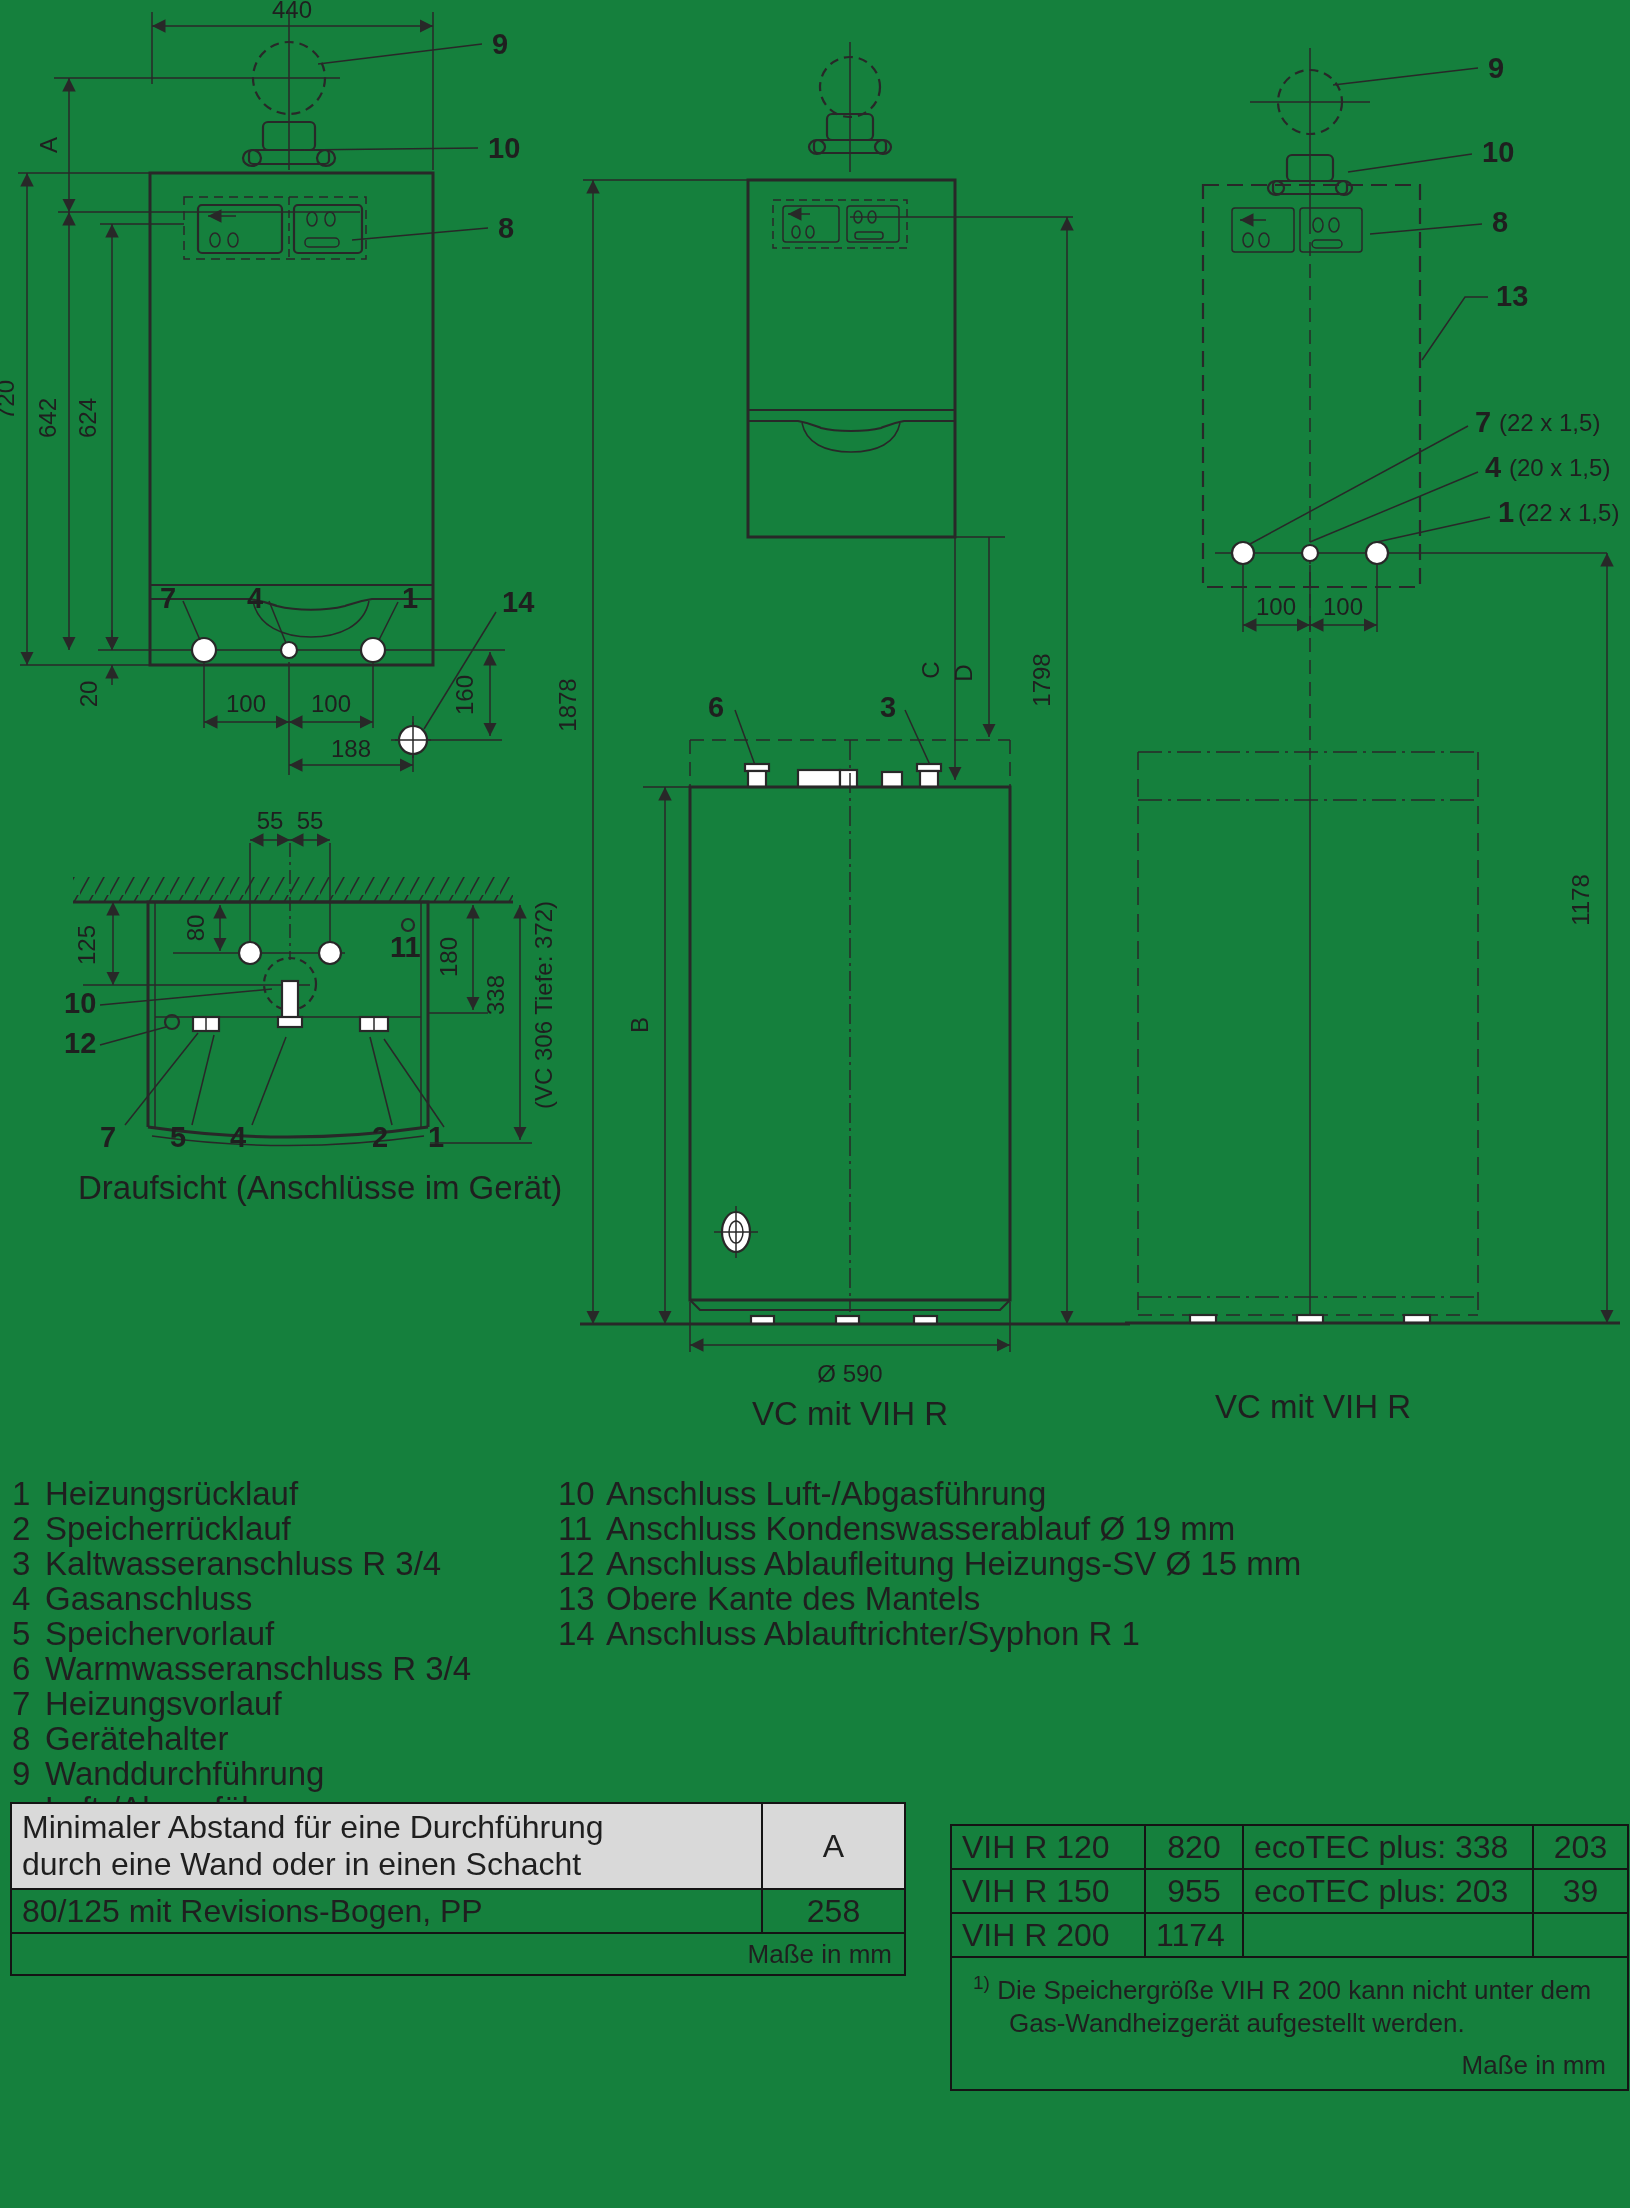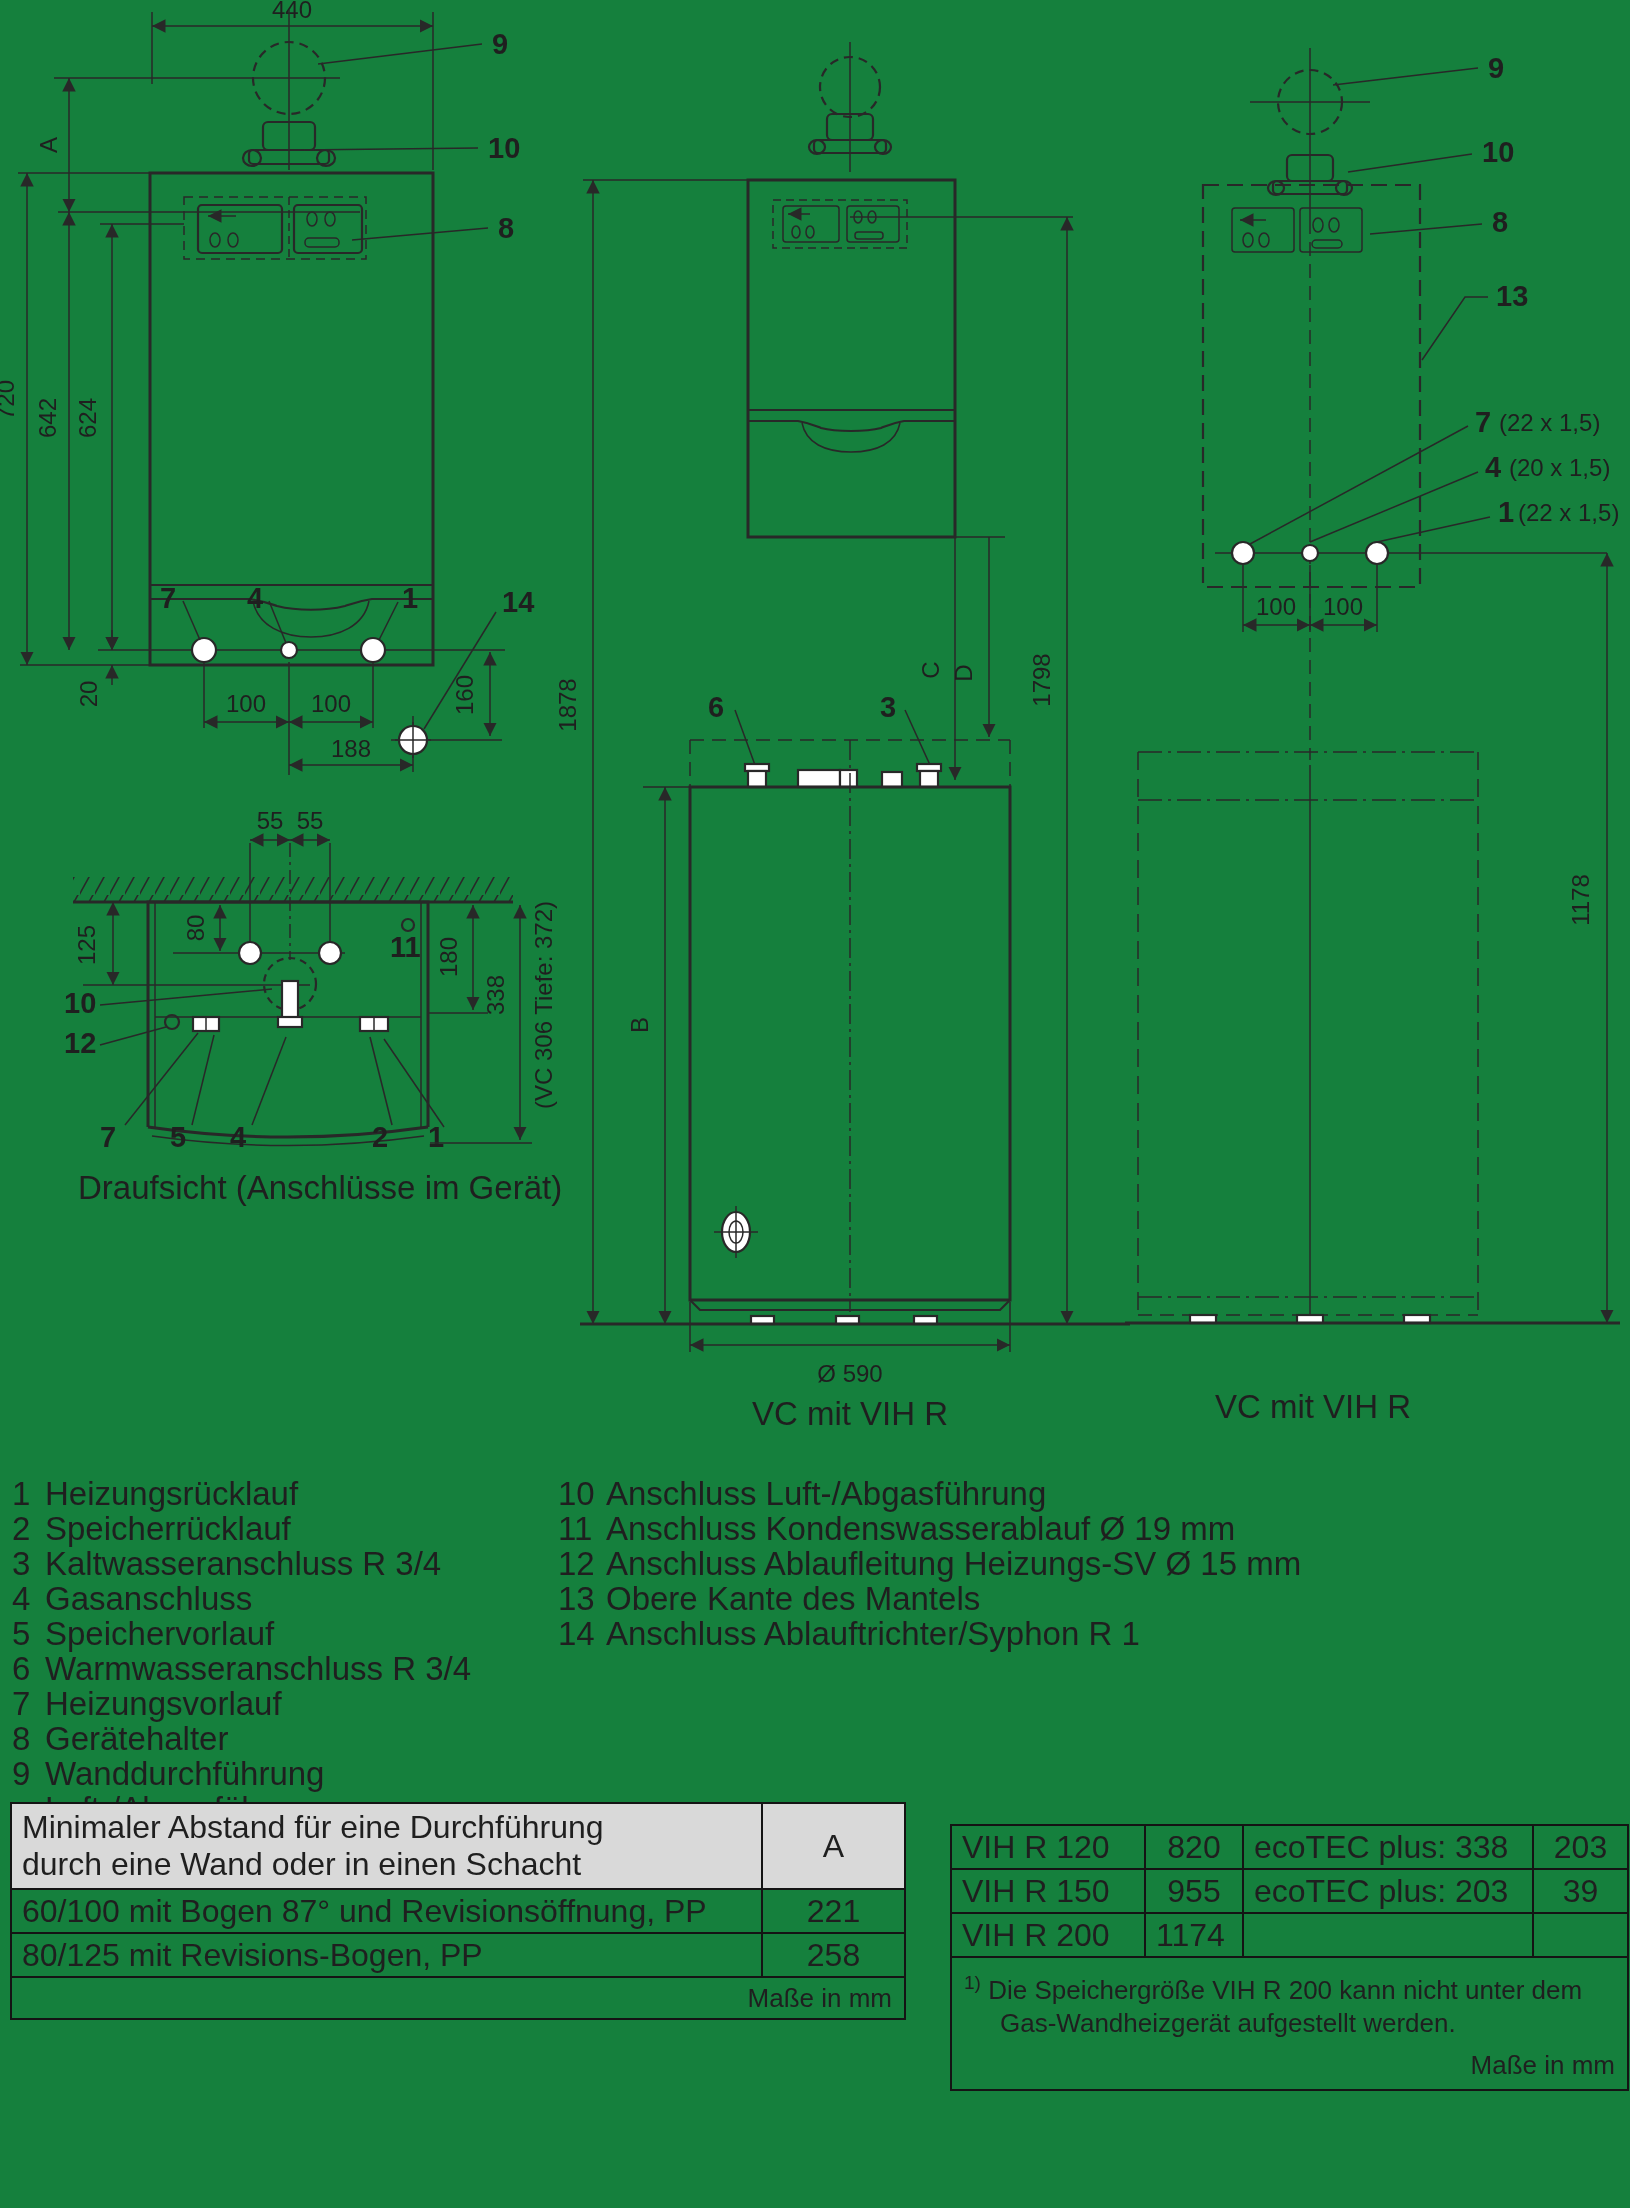--- a/index.html
+++ b/index.html
@@ -19,21 +19,21 @@
   .leg-row{display:flex;}
   .leg-num{flex:0 0 33px;}
   .leg-num.wide{flex:0 0 48px;}
   .leg-txt{flex:1;}
   table{border-collapse:collapse;position:absolute;table-layout:fixed;
         font-size:32px;color:#1f1f1f;}
   td,th{border:2px solid #141414;font-weight:400;padding:0 10px;overflow:hidden;}
   th{background:#d9d9d9;text-align:left;}
   .cen{text-align:center;}
   .ft{font-size:26px;text-align:right;padding-right:12px;}
-  .fn-cell{font-size:26px;vertical-align:top;padding:8px 12px;}
+  .fn-cell{font-size:26px;vertical-align:top;padding:8px 21px;}
   .fn{padding-left:36px;text-indent:-36px;line-height:33px;}
   .fn sup{font-size:19px;}
   .fn-mm{text-align:right;margin-top:10px;}
 </style>
 </head>
 <body>
 
 <div id="page">
 
   <svg width="0" height="0" aria-hidden="true">
@@ -453,24 +453,20 @@
 
   <table style="left:10px;top:1802px;width:894px">
     <colgroup>
         <col style="width:751px">
         <col style="width:143px">
       </colgroup>
     <tbody>
         <tr>
       <th style="height:84px"><span>Minimaler Abstand für eine Durchführung</span><br><span>durch eine Wand oder in einen Schacht</span></th>
       <th class="cen">A</th>
-    </tr>
-    <tr>
-      <td style="height:42px">60/100 mit Bogen 87° und Revisionsöffnung, PP</td>
-      <td class="cen">221</td>
     </tr>
     <tr>
       <td style="height:42px">80/125 mit Revisions-Bogen, PP</td>
       <td class="cen">258</td>
     </tr>
     <tr>
       <td colspan="2" class="ft" style="height:40px">Maße in mm</td>
     </tr>
   </tbody>
     </table>

